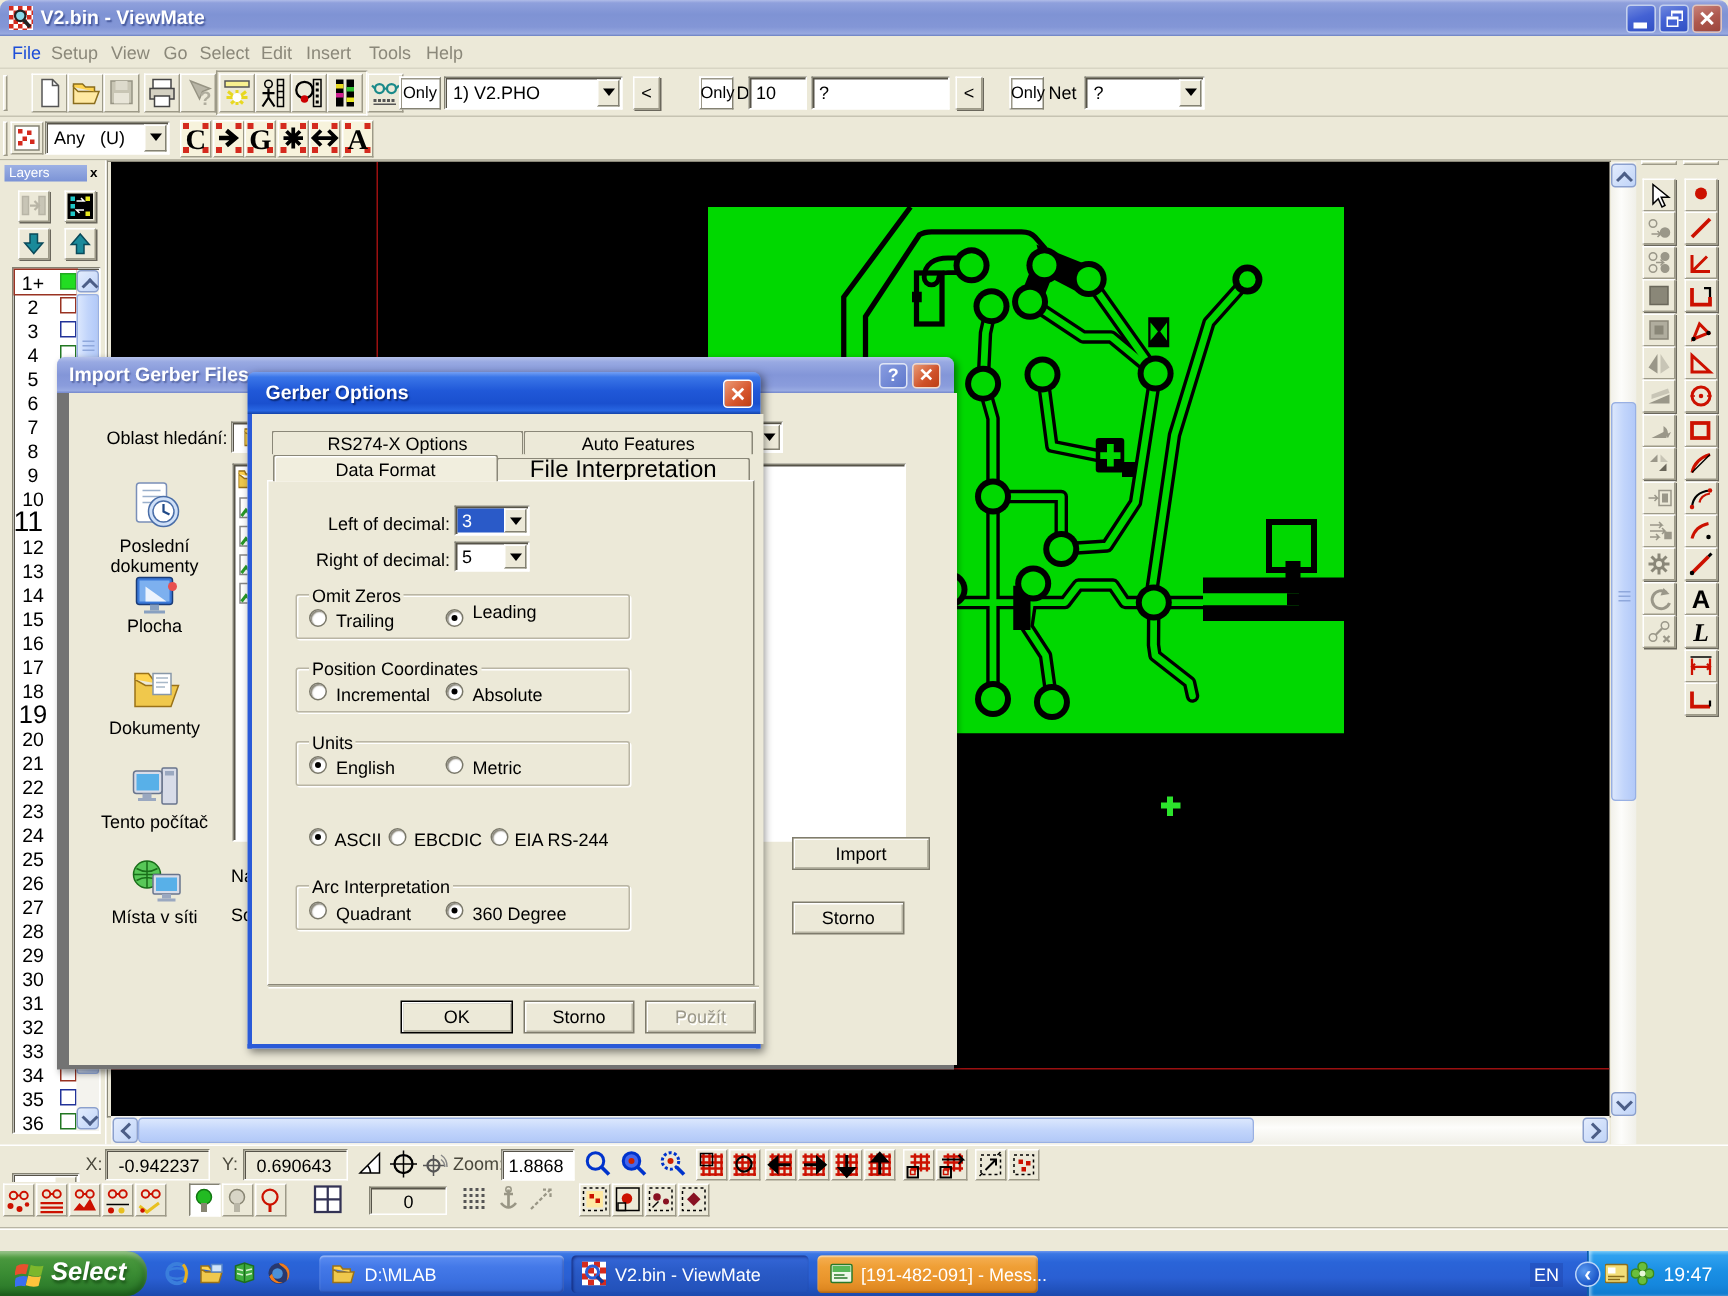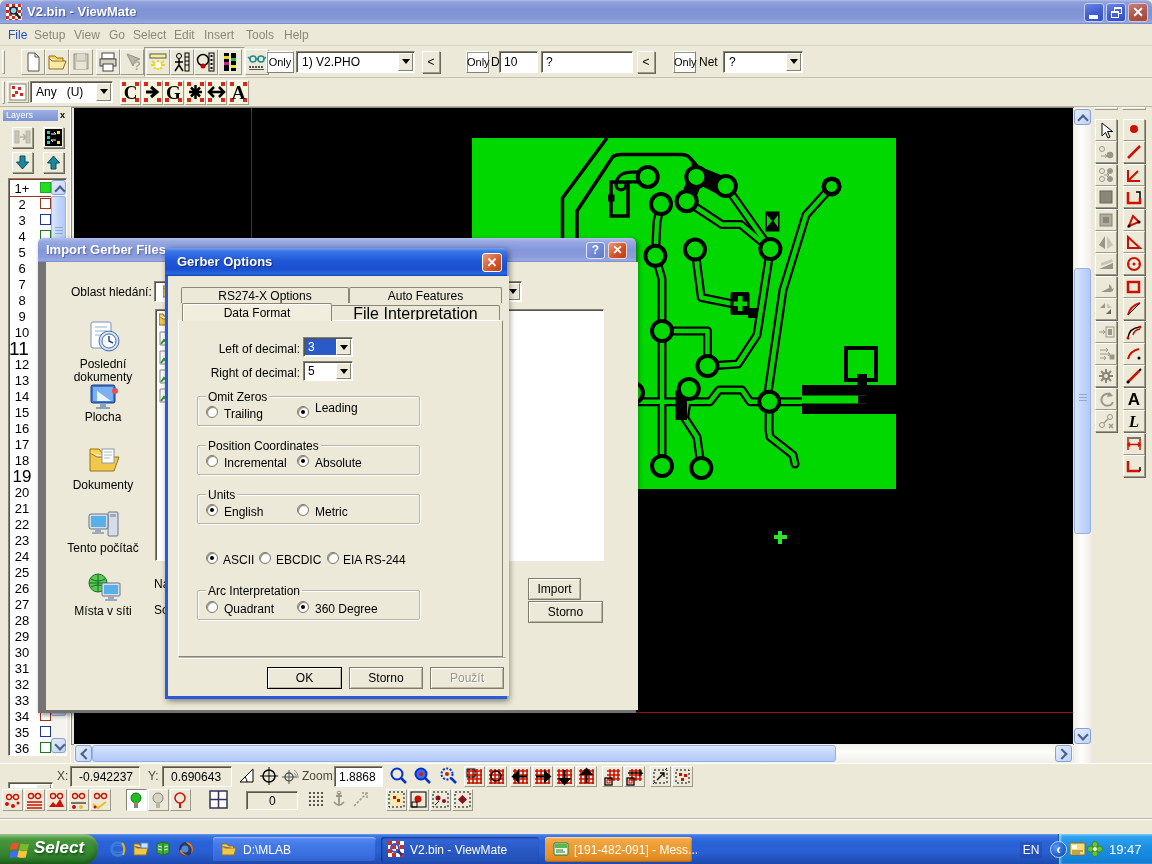--- a/index.html
+++ b/index.html
@@ -1012,21 +1012,21 @@
             <path d="M1 1 h8 l3 3 v10 h-11 z" fill="#fff" stroke="#888"></path>
             <path d="M2 13 l3 -4 2 2 3 -5" fill="none" stroke="#2a9a2a" stroke-width="2"></path>
           </svg>
         <svg class="abs" style="left:3px;top:78px" width="14" height="15">
             <path d="M1 1 h8 l3 3 v10 h-11 z" fill="#fff" stroke="#888"></path>
             <path d="M2 13 l3 -4 2 2 3 -5" fill="none" stroke="#2a9a2a" stroke-width="2"></path>
           </svg>
       </div>
       <span class="abs t12" style="left:108px;top:315px;">Název souboru:</span>
       <span class="abs t12" style="left:108px;top:341px;">Soubory typu:</span>
-      <div class="btn abs" style="left:482px;top:316px;width:53px;height:22px;line-height:20px;">Import</div>
+      <div class="btn abs" style="left:482px;top:296px;width:92px;height:22px;line-height:20px;">Import</div>
       <div class="btn abs" style="left:482px;top:339px;width:75px;height:22px;line-height:20px;">Storno</div>
     </div>
   </div>
 </div>
 
 <div class="abs" id="optionsdlg" style="left:165px;top:248px;width:342px;height:451px;border-radius:5px 5px 0 0;box-shadow:2px 2px 6px rgba(0,0,0,.5);">
   <div class="abs" style="left:0;top:0;width:342px;height:28px;border-radius:5px 5px 0 0;background:linear-gradient(180deg,#74a0f4 0%,#3a76e8 12%,#2058d8 45%,#1a50cf 75%,#2866e2 92%,#1342a8 100%);">
     <span class="abs" style="left:12px;top:6px;font-size:13px;font-weight:bold;color:#fff;text-shadow:1px 1px 1px #0a2a7a;">Gerber Options</span>
     <div class="abs" style="left:317px;top:5px;width:20px;height:19px;border-radius:3px;border:1px solid #fff;background:linear-gradient(135deg,#ec9a75,#d6552c 60%,#bc3f16);color:#fff;font-size:13px;font-weight:bold;text-align:center;line-height:17px;">✕</div>
   </div>

